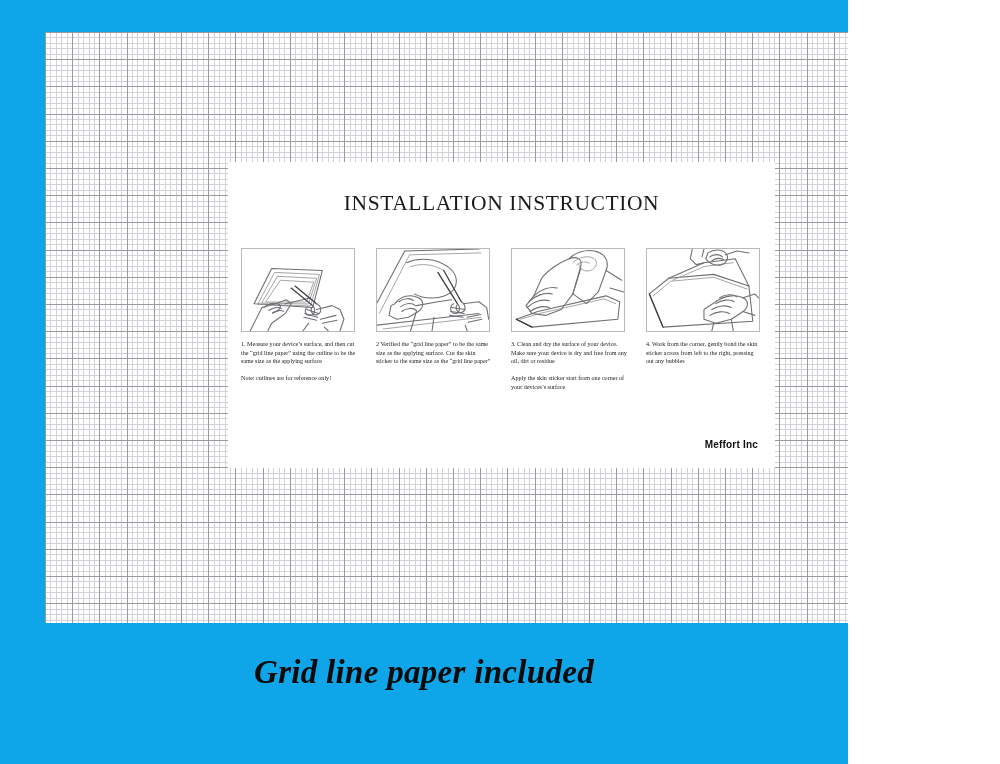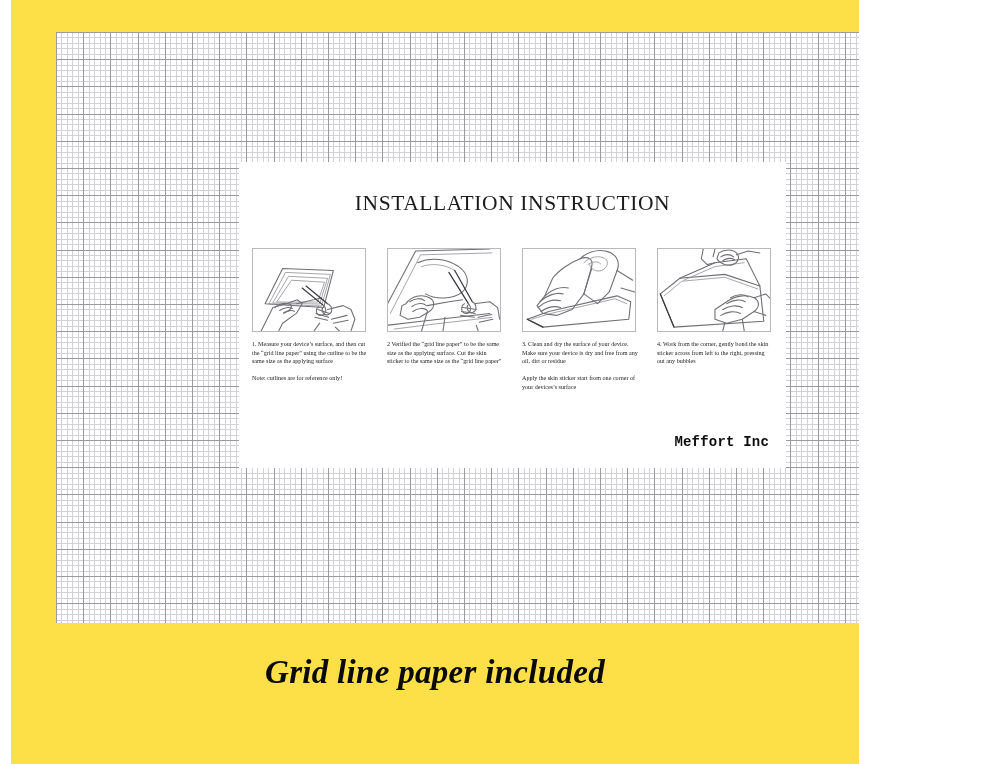--- a/index.html
+++ b/index.html
@@ -10,23 +10,22 @@
   }
   body {
     font-family: "Liberation Serif", serif;
     -webkit-font-smoothing: antialiased;
   }
 
   #page {
     position: relative;
     width: 848px;
     height: 764px;
-    background: #fde047;
+    background: #0ea5e9;
     overflow: hidden;
-    margin-left: 11px;
   }
 
   
   #grid-paper {
     position: absolute;
     left: 45px;
     top: 32px;
     width: 910px;
     height: 591px;
     background-color: #ffffff;
@@ -108,24 +107,24 @@
     font-size: 6.1px;
     line-height: 8.6px;
     color: #232323;
     font-family: "Liberation Serif", serif;
   }
 
   #brand {
     position: absolute;
     right: 17px;
     bottom: 18px;
-    font-size: 14px;
+    font-size: 10px;
     font-weight: bold;
     color: #0d0d0d;
-    font-family: Liberation Mono, monospace;
+    font-family: Liberation Sans, sans-serif;
     letter-spacing: 0.2px;
   }
 
   
   #caption {
     position: absolute;
     left: 0;
     top: 654px;
     width: 100%;
     text-align: center;

